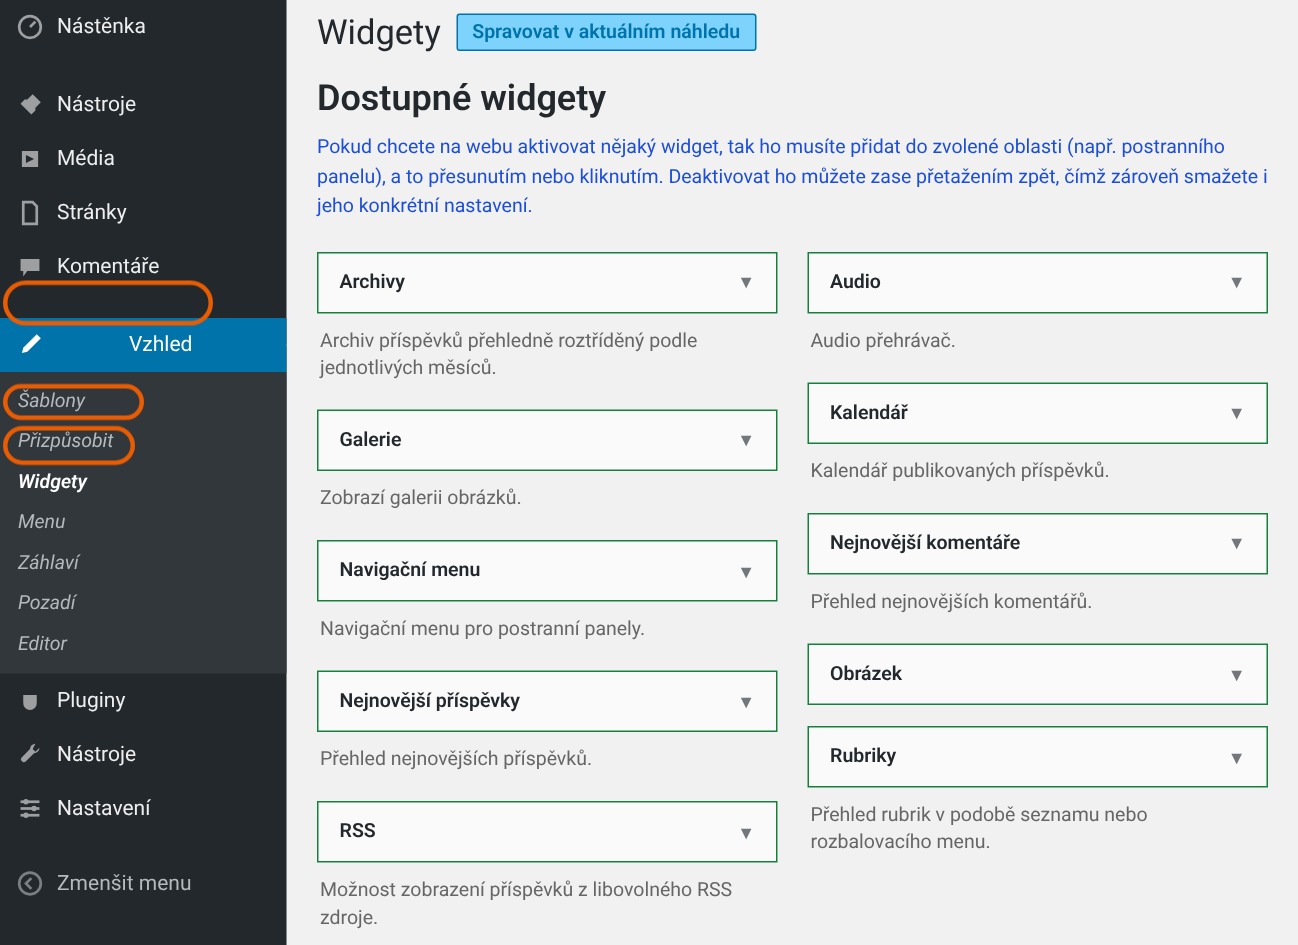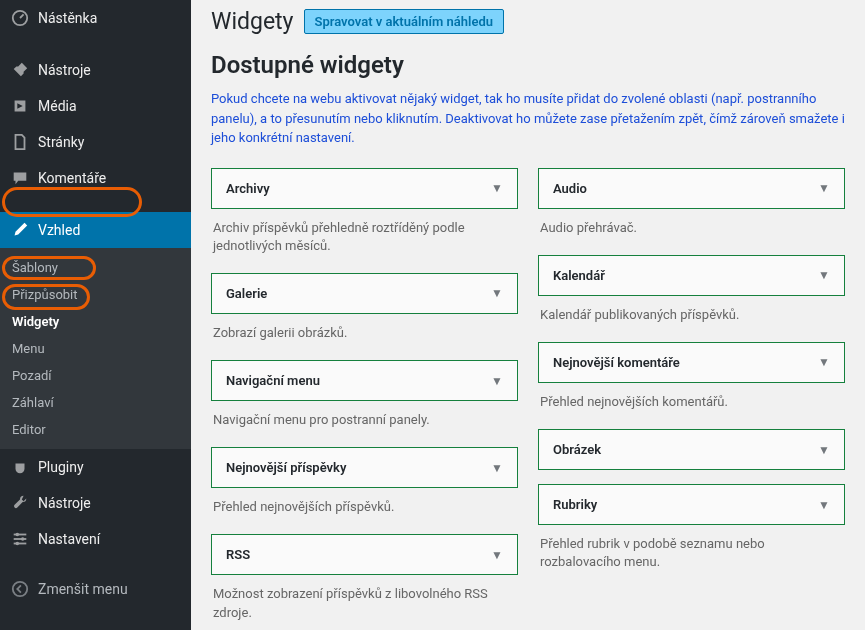--- a/index.html
+++ b/index.html
@@ -26,36 +26,38 @@
       align-items: center;
       padding: 8px 10px;
       color: #eee;
       font-size: 14px;
       cursor: pointer;
       position: relative;
     }
     .menu-item.active {
       background: #0073aa;
       color: #fff;
+      gap: 48px;
     }
     .menu-item .icon {
       width: 20px;
       height: 20px;
       margin-right: 8px;
       display: flex;
       align-items: center;
       justify-content: center;
       opacity: 0.6;
     }
     .menu-item.active .icon {
       opacity: 1;
     }
     .submenu {
       background: #32373c;
       padding: 6px 0;
+      font-style: italic;
     }
     .submenu-item {
       padding: 6px 12px;
       color: #b4b9be;
       font-size: 13px;
       cursor: pointer;
     }
     .submenu-item.current {
       color: #fff;
       font-weight: 600;
@@ -222,22 +224,22 @@
         </svg>
       </span>
     <span>Vzhled</span>
     <div class="arrow-indicator"></div>
   </div>
   <div class="submenu">
     <div class="submenu-item">Šablony</div>
     <div class="submenu-item">Přizpůsobit</div>
     <div class="submenu-item current">Widgety</div>
     <div class="submenu-item">Menu</div>
+    <div class="submenu-item">Záhlaví</div>
     <div class="submenu-item">Pozadí</div>
-    <div class="submenu-item">Záhlaví</div>
     <div class="submenu-item">Editor</div>
   </div>
   <div class="menu-item">
     <span class="icon">
         <svg width="18" height="18" viewBox="0 0 20 20" fill="currentColor">
           <path d="M7 2 v4 M13 2 v4 M5 6 h10 v6 a5 5 0 0 1 -10 0 Z"></path>
         </svg>
       </span>
     <span>Pluginy</span>
   </div>

